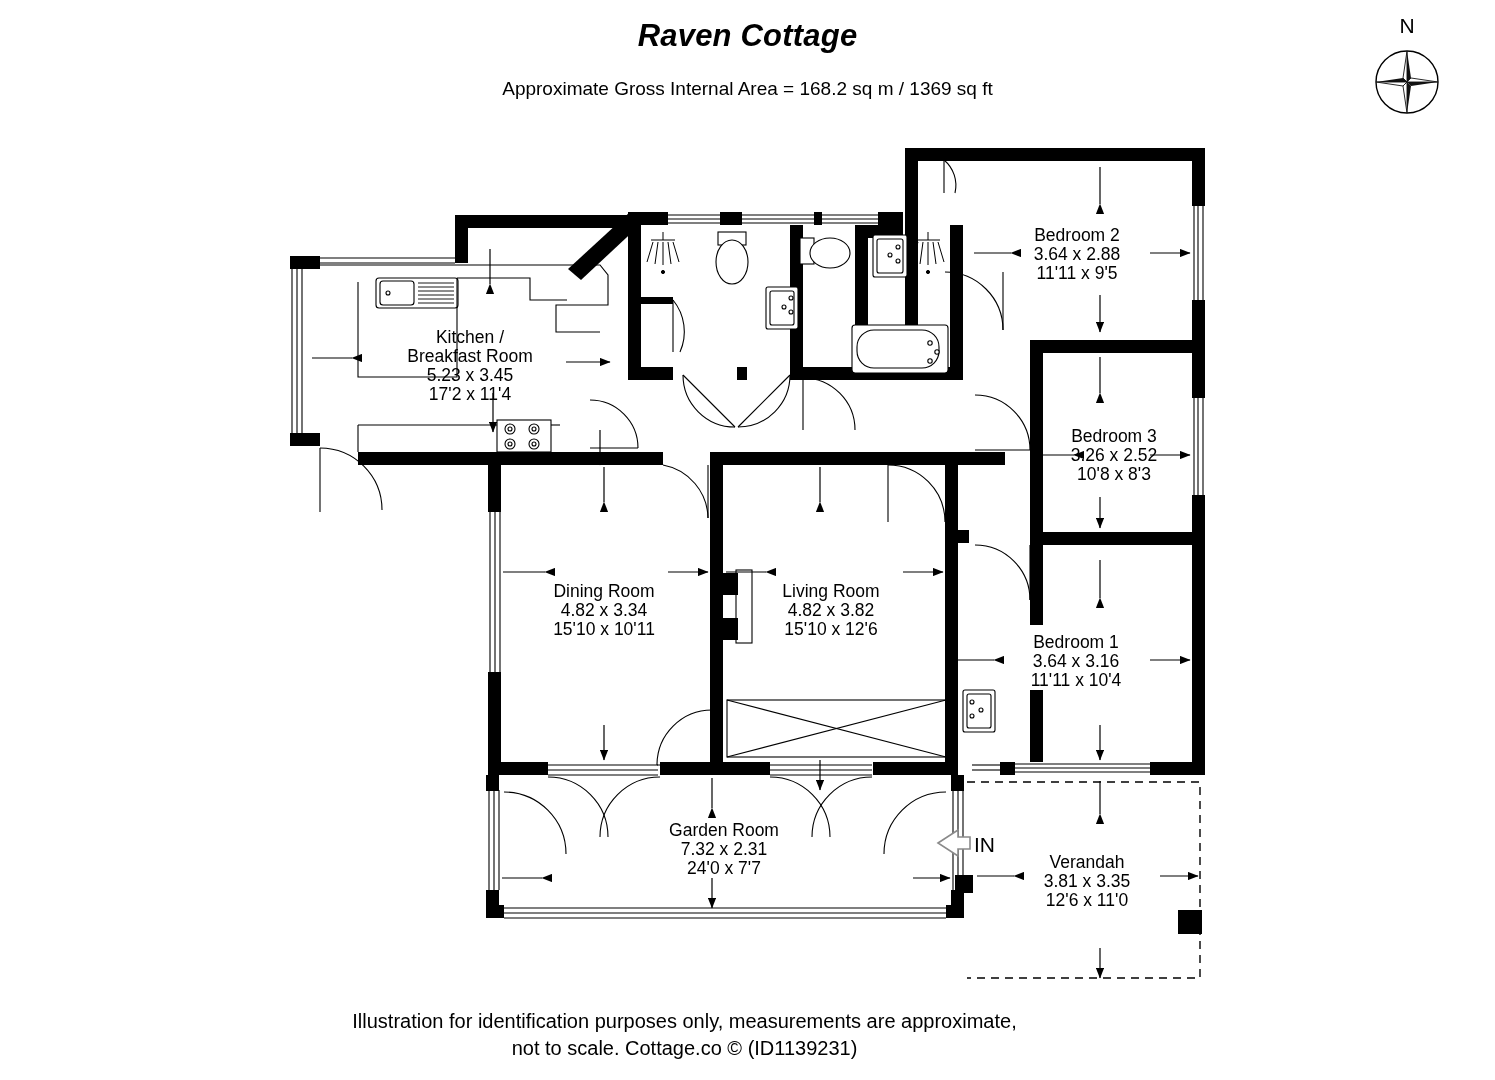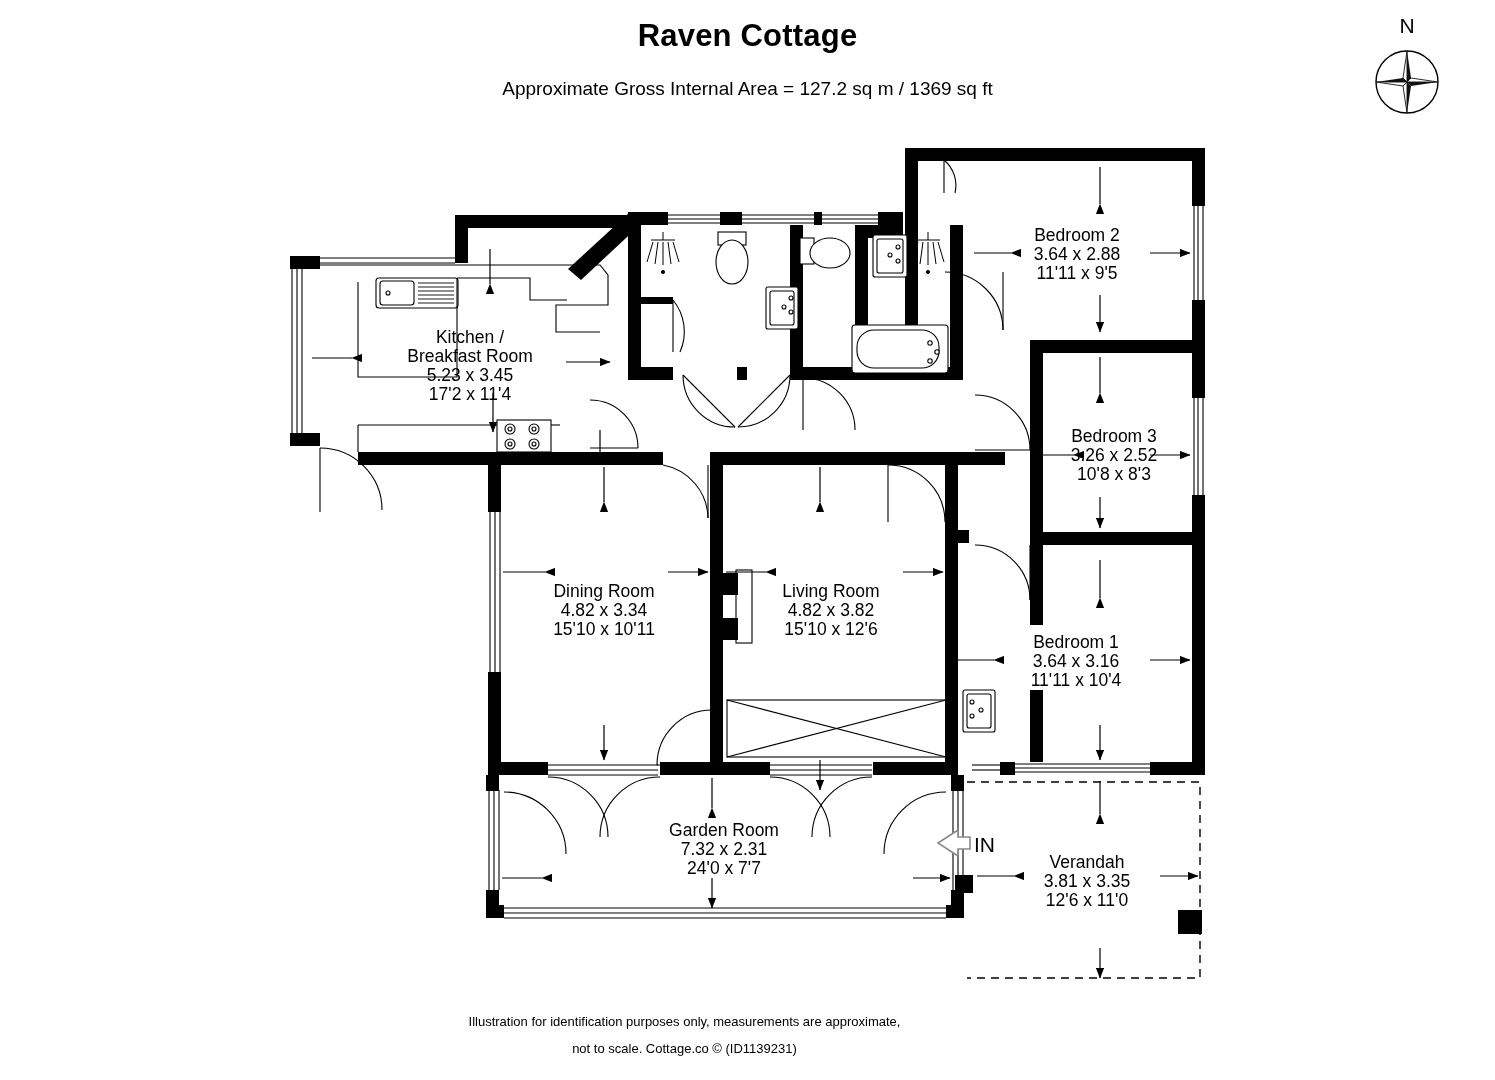--- a/index.html
+++ b/index.html
@@ -22,37 +22,38 @@
   }
   .title {
     position: absolute;
     left: 0;
     top: 18px;
     width: 1495px;
     text-align: center;
     font-size: 31px;
     font-weight: bold;
     letter-spacing: 0.2px;
+    font-style: italic;
   }
   .subtitle {
     position: absolute;
     left: 0;
     top: 78px;
     width: 1495px;
     text-align: center;
     font-size: 19px;
     font-weight: normal;
   }
   .footer {
     position: absolute;
     left: 0;
     top: 1008px;
     width: 1369px;
     text-align: center;
-    font-size: 13px;
+    font-size: 20px;
     line-height: 27px;
   }
   .compass-wrap {
     position: absolute;
     left: 1352px;
     top: 14px;
     width: 110px;
     height: 105px;
   }
   .compass-n {
@@ -79,21 +80,21 @@
     font-size: 21px;
     fill: #000;
   }
 </style>
 </head>
 <body>
 
 <div id="page">
 
   <div class="title">Raven Cottage</div>
-  <div class="subtitle">Approximate Gross Internal Area = 127.2 sq m / 1369 sq ft</div>
+  <div class="subtitle">Approximate Gross Internal Area = 168.2 sq m / 1369 sq ft</div>
 
   <div class="compass-wrap">
     <div class="compass-n">N</div>
     <svg width="110" height="105" viewBox="0 0 110 105">
       <circle cx="55" cy="68" r="31" fill="#fff" stroke="#000" stroke-width="1.4"></circle>
 
       <polygon points="55,37 59,64 55,68" fill="#111"></polygon>
       <polygon points="55,37 51,64 55,68" fill="#fff" stroke="#111" stroke-width="0.9"></polygon>
       <polygon points="55,99 59,72 55,68" fill="#111"></polygon>
       <polygon points="55,99 51,72 55,68" fill="#fff" stroke="#111" stroke-width="0.9"></polygon>

